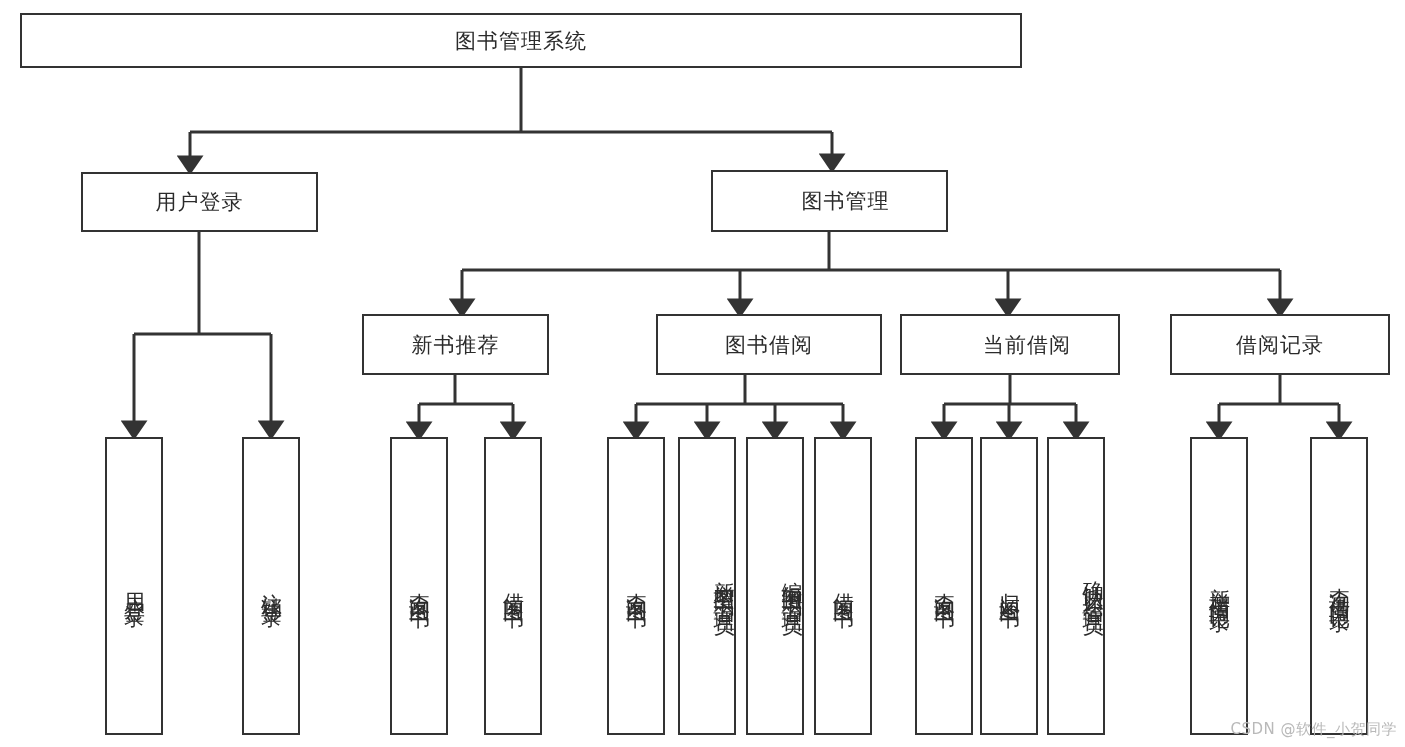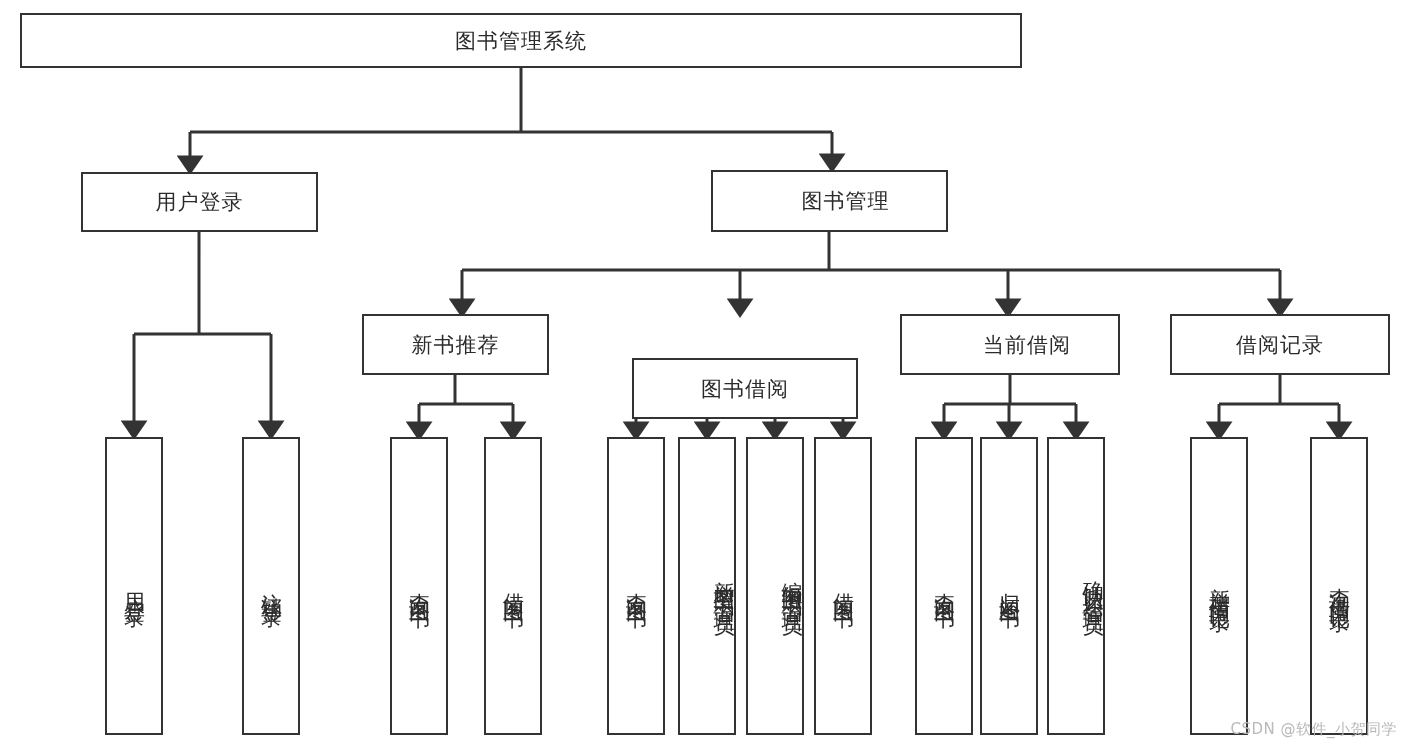--- a/index.html
+++ b/index.html
@@ -69,21 +69,21 @@
       <path d="M1339,404 L1339,428" marker-end="url(#arw)"></path>
     </g>
   </svg>
 
   <div class="node h" style="left: 20px; top: 13px; width: 1002px; height: 55px;">图书管理系统</div>
 
   <div class="node h" style="left: 81px; top: 172px; width: 237px; height: 60px;">用户登录</div>
   <div class="node h" style="left: 711px; top: 170px; width: 237px; height: 62px; padding-left: 32px;">图书管理</div>
 
   <div class="node h" style="left: 362px; top: 314px; width: 187px; height: 61px;">新书推荐</div>
-  <div class="node h" style="left: 632px; top: 314px; width: 226px; height: 61px; margin-top: 44px;">图书借阅</div>
+  <div class="node h" style="left: 656px; top: 314px; width: 226px; height: 61px;">图书借阅</div>
   <div class="node h" style="left: 900px; top: 314px; width: 220px; height: 61px; padding-left: 34px;">当前借阅</div>
   <div class="node h" style="left: 1170px; top: 314px; width: 220px; height: 61px;">借阅记录</div>
 
   <div class="node v" style="left: 105px; top: 437px; width: 58px; height: 298px;">用户登录</div>
   <div class="node v" style="left: 242px; top: 437px; width: 58px; height: 298px;">注销登录</div>
   <div class="node v" style="left: 390px; top: 437px; width: 58px; height: 298px;">查询图书</div>
   <div class="node v" style="left: 484px; top: 437px; width: 58px; height: 298px;">借阅图书</div>
   <div class="node v" style="left: 607px; top: 437px; width: 58px; height: 298px;">查询图书</div>
   <div class="node v top" style="left: 678px; top: 437px; width: 58px; height: 298px;">新增图书（管理员）</div>
   <div class="node v top" style="left: 746px; top: 437px; width: 58px; height: 298px;">编辑图书（管理员）</div>

